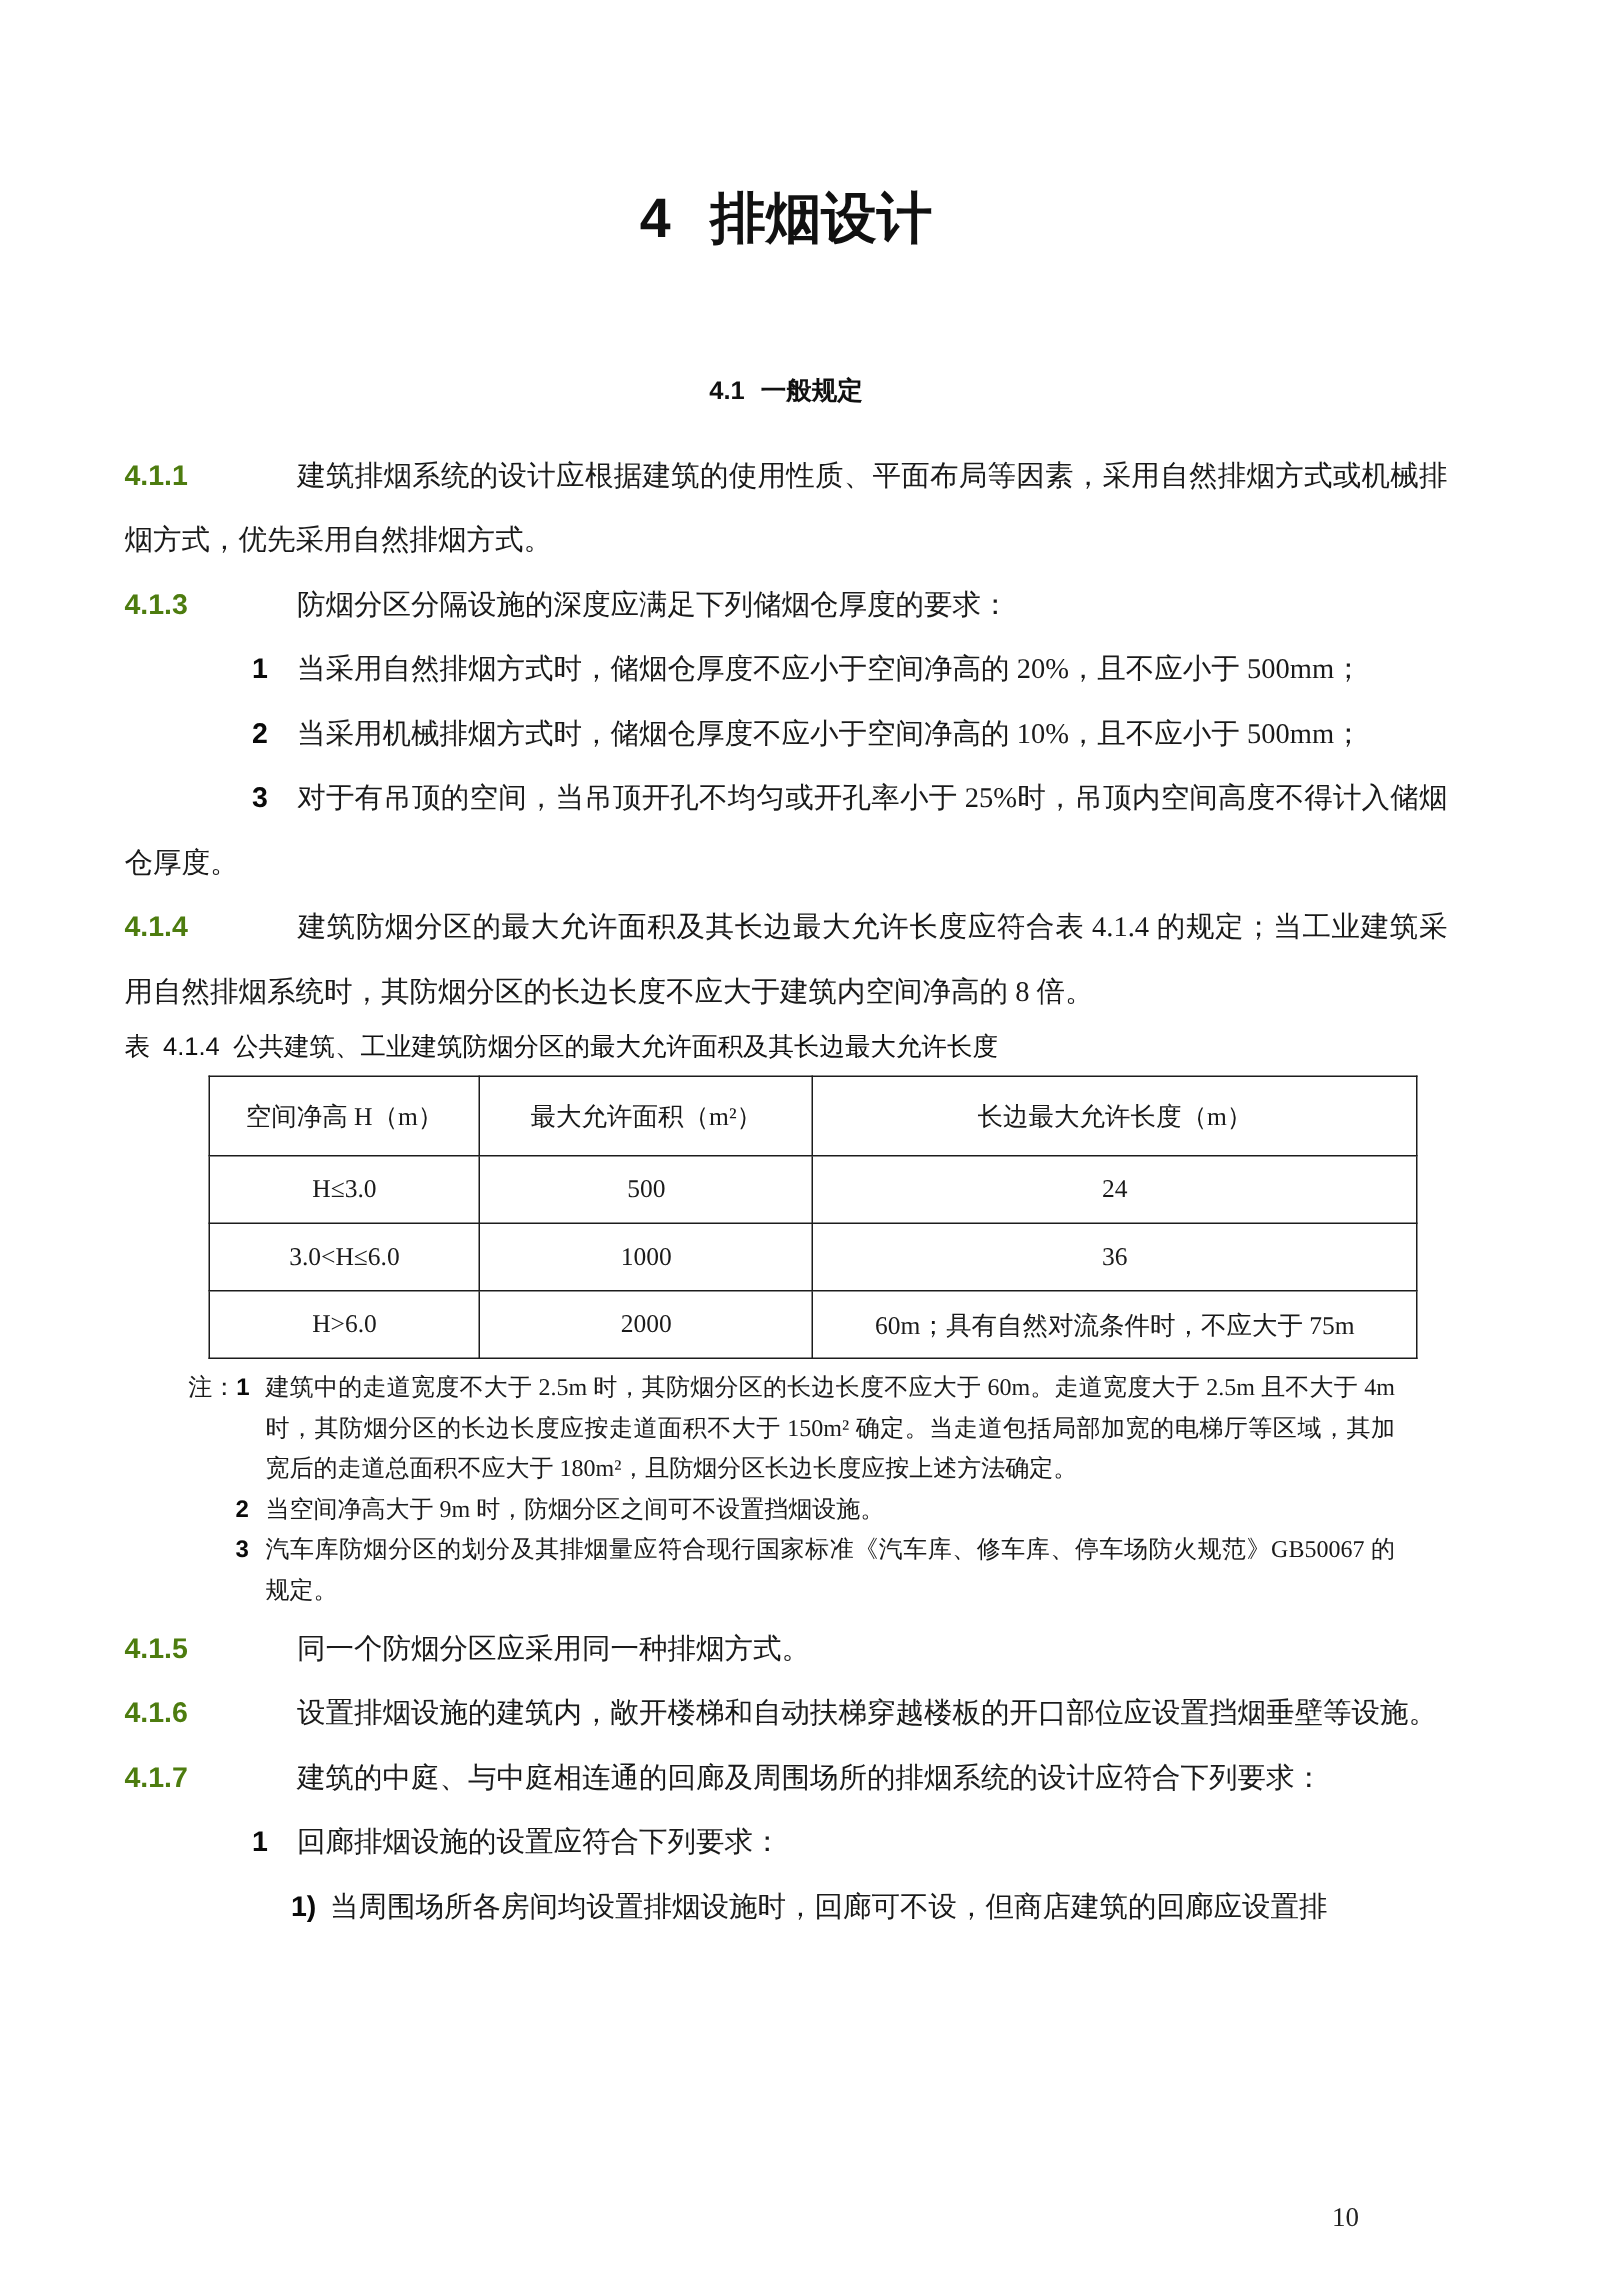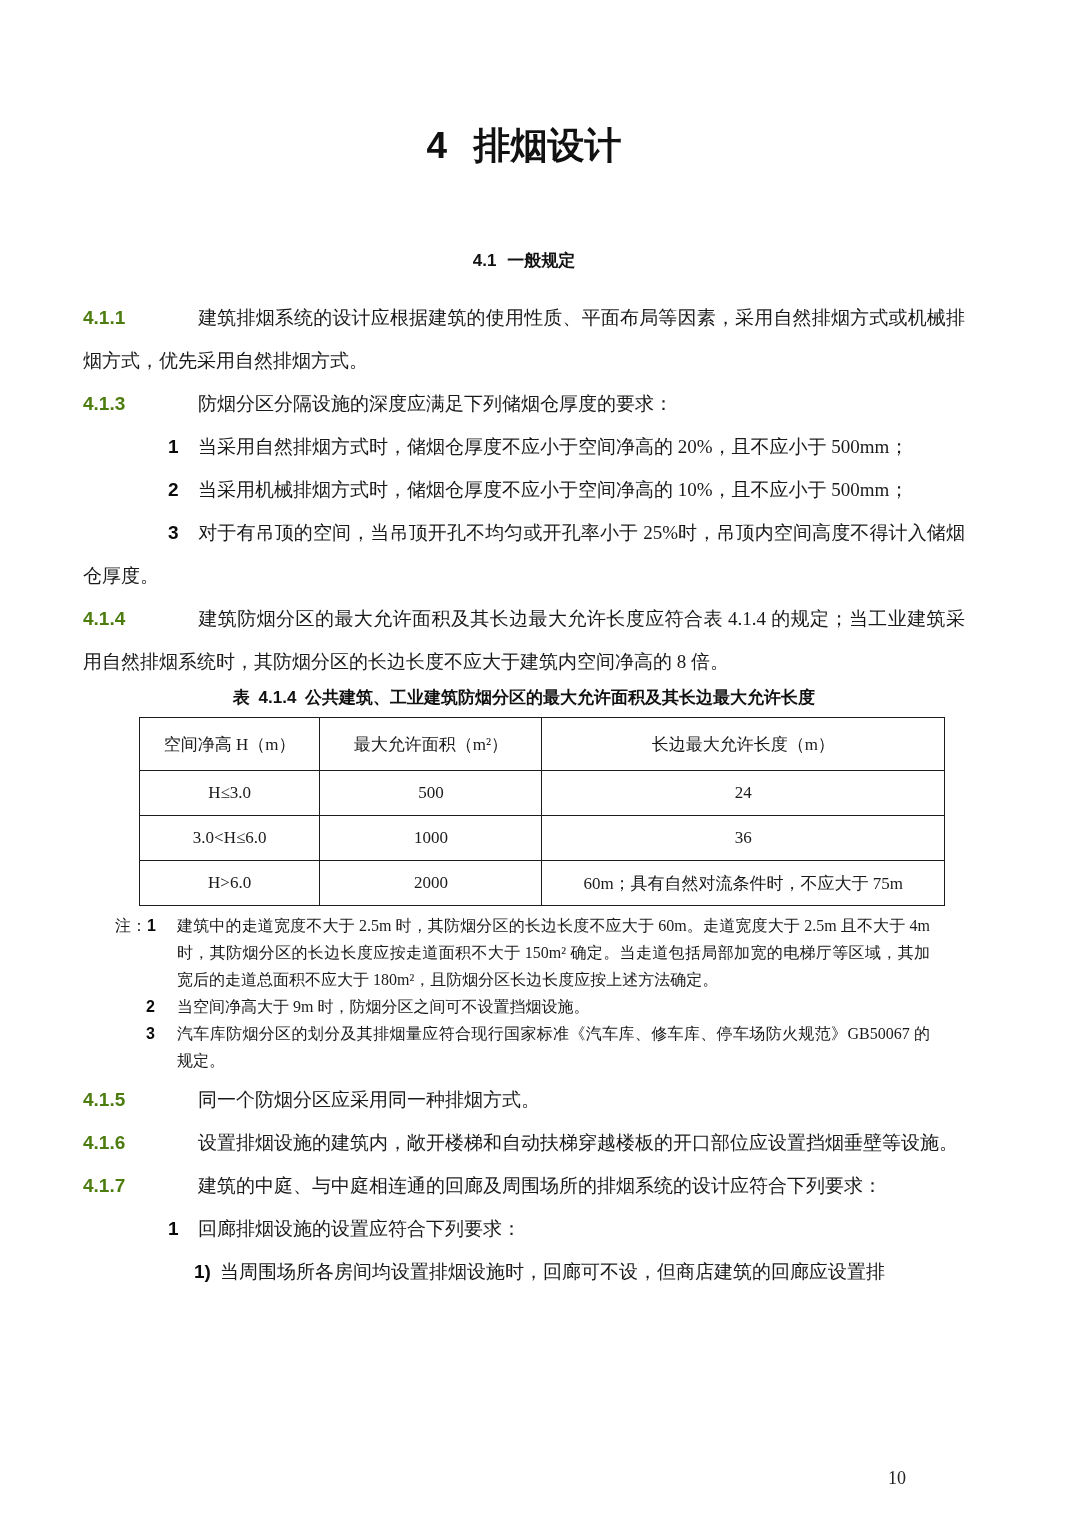--- a/index.html
+++ b/index.html
@@ -70,23 +70,23 @@
     display: inline-block;
     min-width: 26px;
     text-indent: 0;
     font-family: "Liberation Sans", "DejaVu Sans", sans-serif;
     font-weight: bold;
     font-size: 19px;
     color: #0a0a0a;
   }
   p.table-caption {
     margin: 2px 0 0 0;
-    text-align: center;
-    font-family: "Liberation Sans", "DejaVu Sans", sans-serif;
-    font-weight: bold;
+    text-align: left;
+    font-family: "Liberation Sans", "DejaVu Sans", sans-serif;
+    font-weight: normal;
     font-size: 17px;
     line-height: 26px;
     word-spacing: 4px;
     color: #111;
   }
   table.t414 {
     border-collapse: collapse;
     width: 806px;
     margin: 6px 0 0 56px;
     font-size: 17px;
@@ -109,20 +109,21 @@
     width: 815px;
     font-size: 16px;
     line-height: 27px;
     color: #1a1a1a;
   }
   .note { display: flex; align-items: flex-start; }
   .nlabel {
     flex: 0 0 62px;
     white-space: nowrap;
     box-sizing: border-box;
+    text-align: center;
   }
   .nlabel b, .nprefix {
     font-size: 16px;
   }
   .nlabel b {
     font-family: "Liberation Sans", "DejaVu Sans", sans-serif;
     color: #0a0a0a;
   }
   .nlabel.only-num { padding-left: 31px; }
   .ntext { flex: 1; text-align: justify; }

